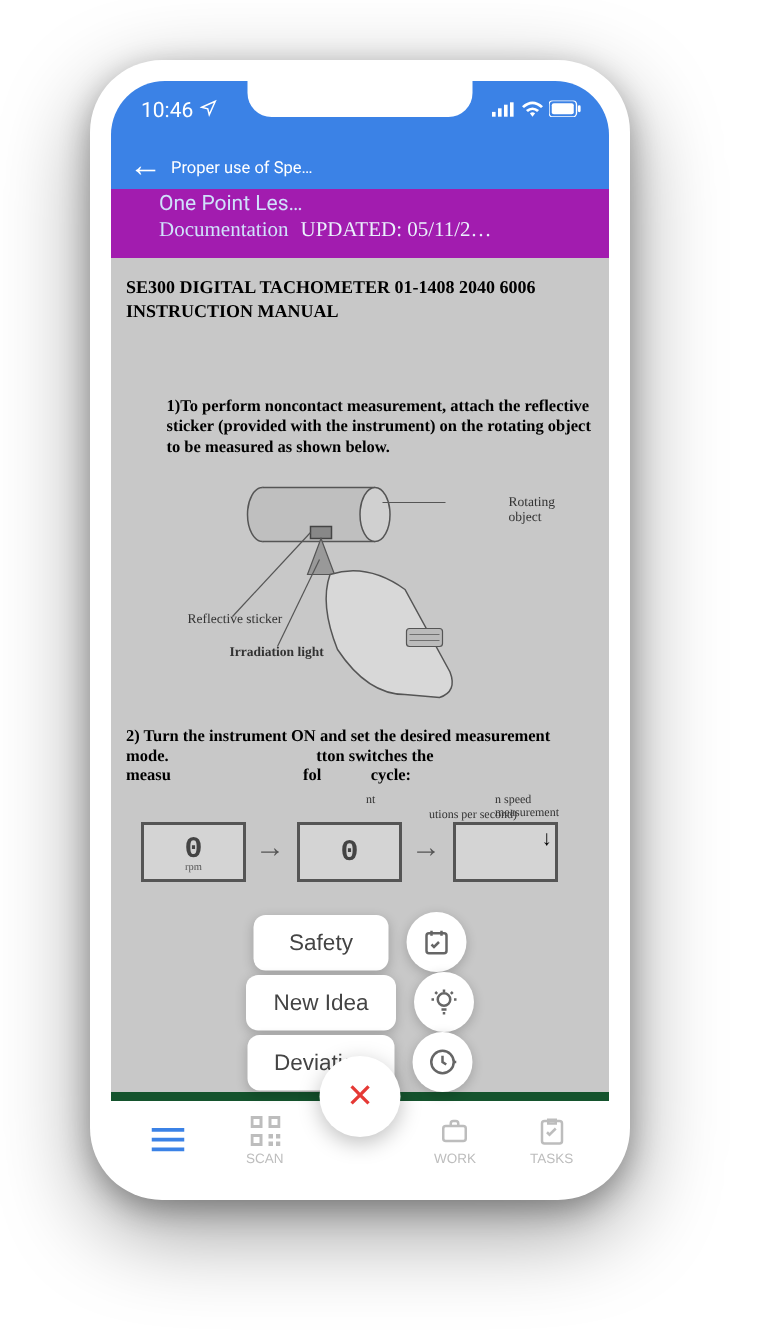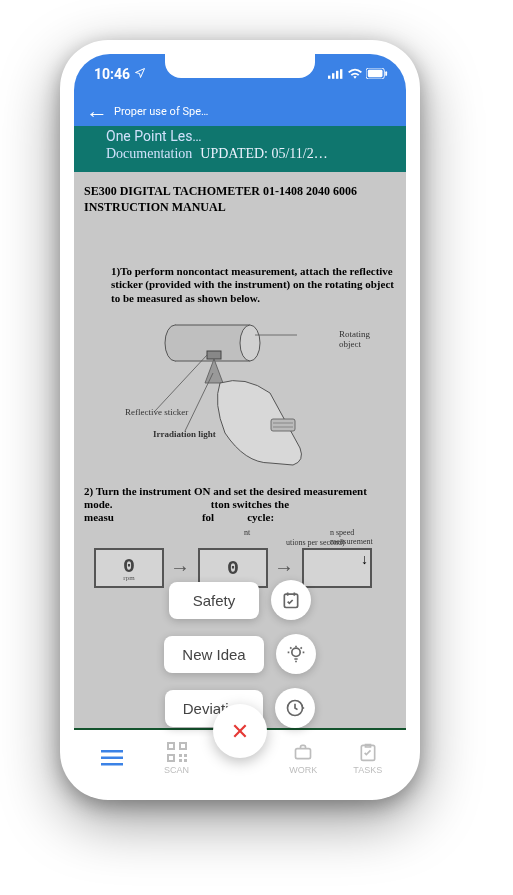--- a/index.html
+++ b/index.html
@@ -48,36 +48,36 @@
   }
   .status-bar {
     height: 40px;
     background: #3B82E6;
     color: #fff;
     display: flex;
     align-items: center;
     justify-content: space-between;
     padding: 0 18px 0 20px;
     font-size: 14px;
-    font-weight: 700;
+    font-weight: 400;
   }
   .status-left { display: flex; align-items: center; gap: 4px; }
   .status-right { display: flex; align-items: center; gap: 4px; }
   .app-header {
     background: #3B82E6;
     color: #fff;
     padding: 6px 12px 4px 12px;
     display: flex;
     align-items: center;
     gap: 6px;
   }
   .back-arrow { font-size: 22px; line-height: 1; }
   .header-title { font-size: 11px; font-weight: 400; }
   .sub-header {
-    background: #0f766e;
+    background: #a21caf;
     color: #d0e1fb;
     padding: 2px 12px 10px 32px;
     font-size: 14px;
   }
   .sub-header .row1 { margin-bottom: 2px; }
   .sub-header .row2 { display: flex; gap: 8px; align-items: baseline; font-family: Liberation Serif, serif; }
   .updated { color: #eaf1fd; font-size: 14px; }
   .doc-body {
     flex: 1;
     background: #c8c8c8;
@@ -118,21 +118,20 @@
   .mode-arrow { position: absolute; font-size: 20px; color: #555; }
   .mode-labels { position: absolute; font-size: 8px; color: #333; }
 
   
   .fab-menu {
     position: absolute;
     left: 0; right: 0; bottom: 58px;
     display: flex;
     flex-direction: column;
     align-items: center;
-    gap: 14px;
     z-index: 30;
     pointer-events: none;
     justify-content: center;
   }
   .fab-row {
     display: flex;
     align-items: center;
     gap: 12px;
     pointer-events: auto;
   }
@@ -171,21 +170,21 @@
     display: flex;
     align-items: center;
     justify-content: center;
     z-index: 40;
   }
   .fab-close-x { color: #E53935; font-size: 22px; font-weight: 300; }
 
   .bottom-nav {
     height: 58px;
     background: #fff;
-    border-top: 2px solid #14532d;
+    border-top: 6px solid #14532d;
     display: flex;
     align-items: center;
     justify-content: space-around;
     padding: 0 6px;
     position: relative;
     z-index: 20;
   }
   .nav-item {
     display: flex;
     flex-direction: column;

